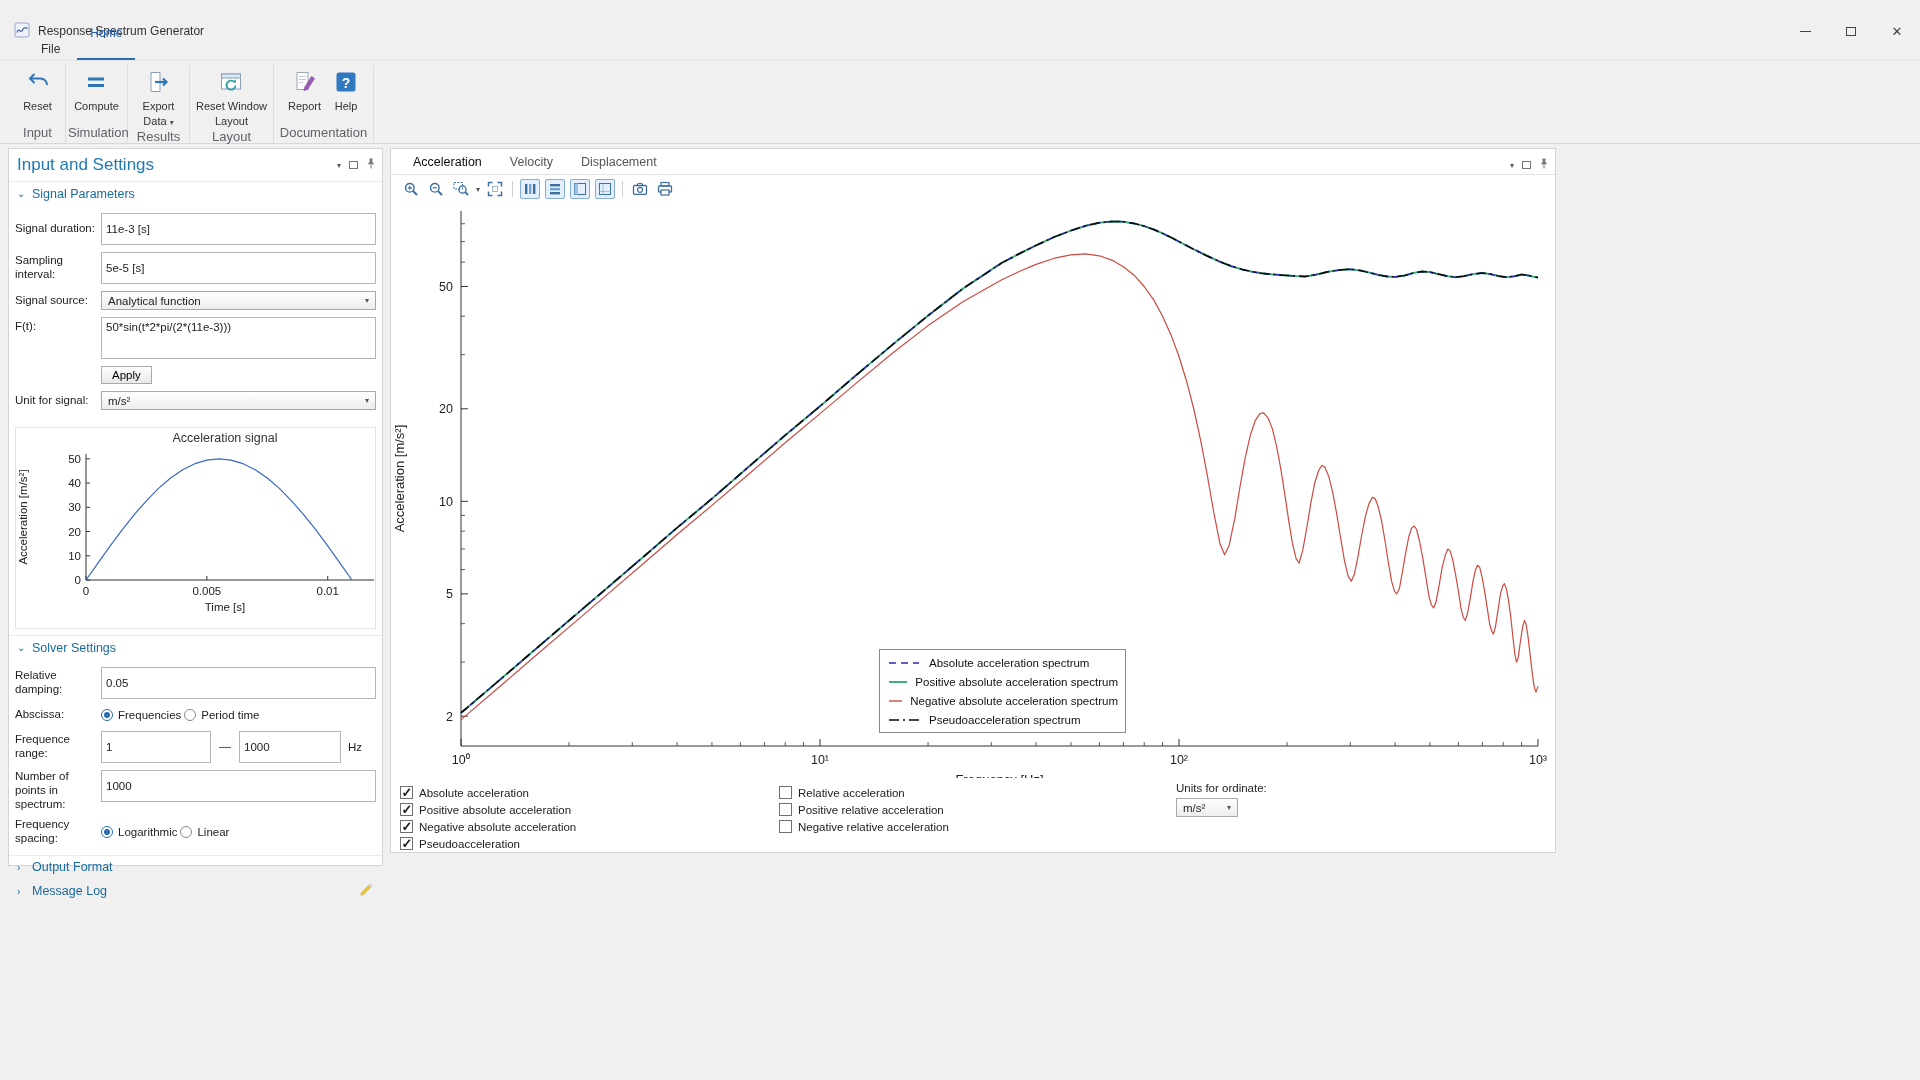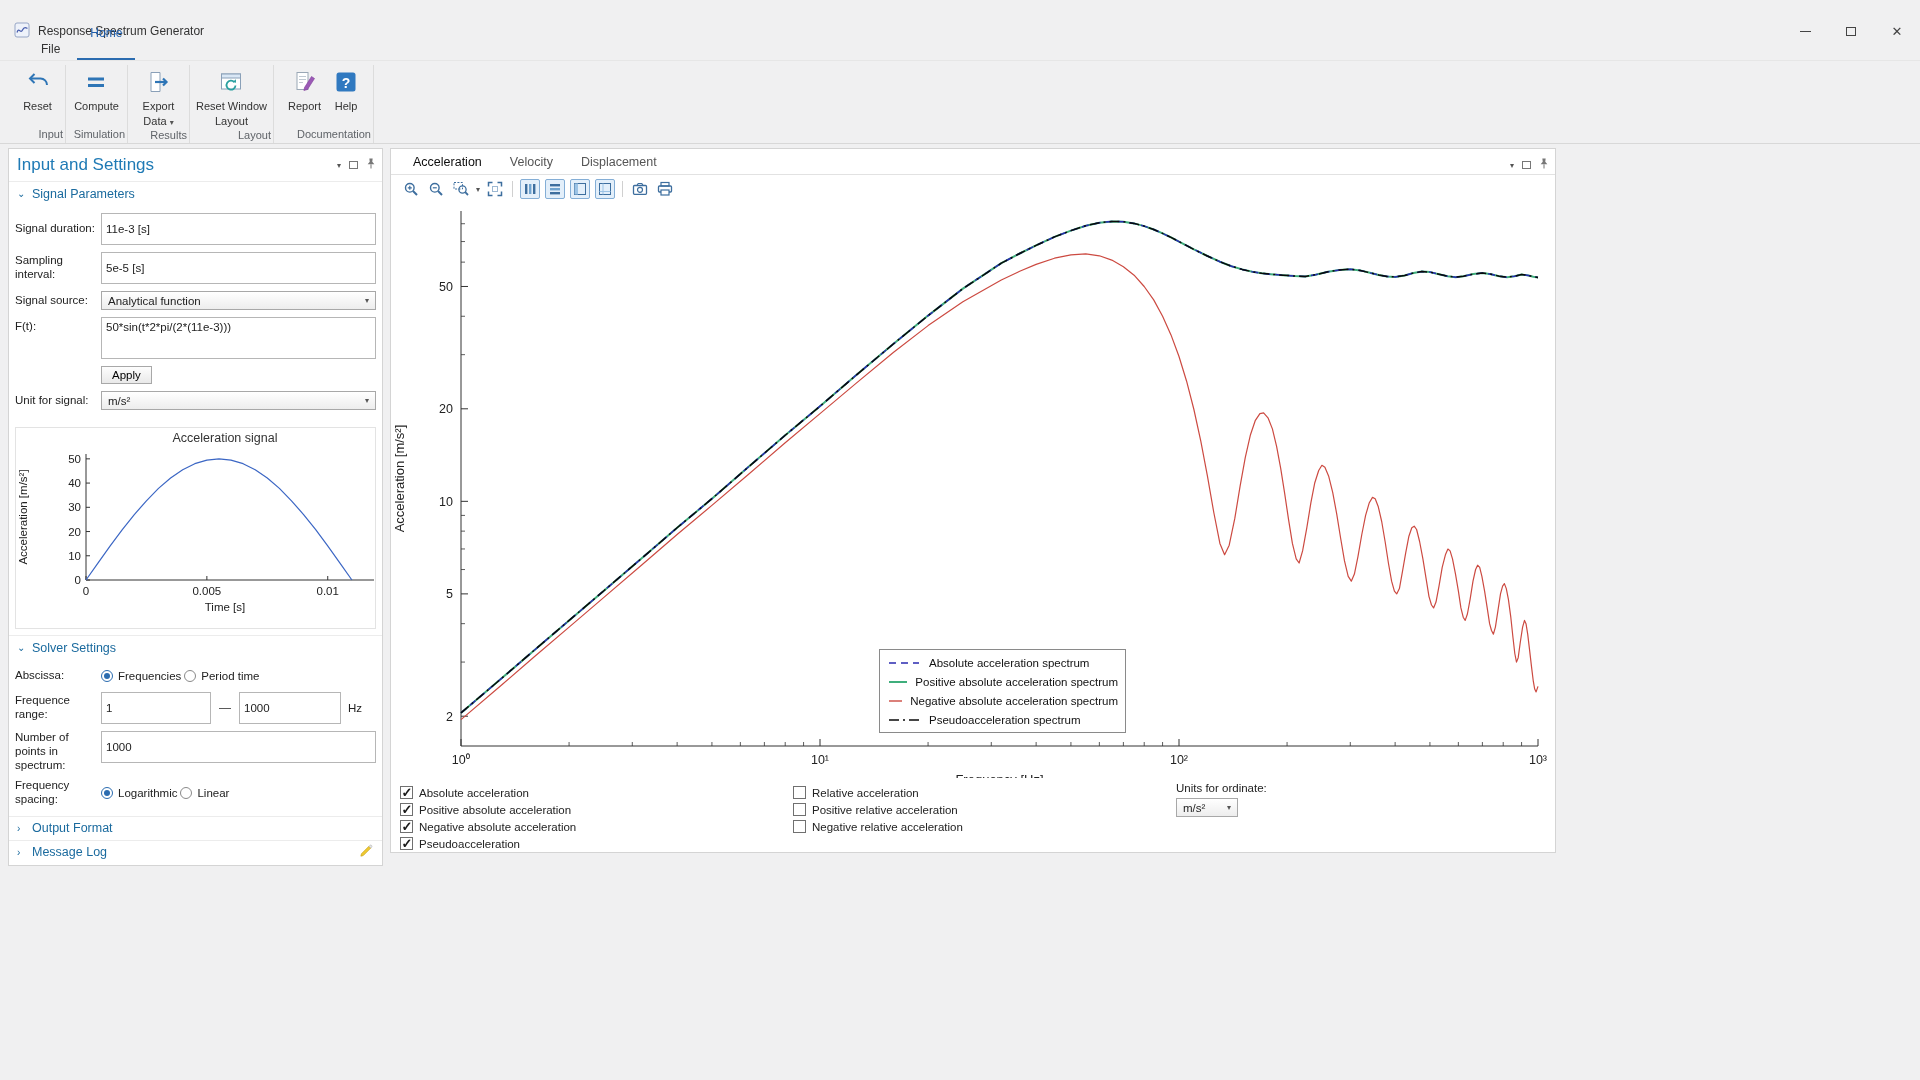--- a/index.html
+++ b/index.html
@@ -19,21 +19,21 @@
   .menubar { position:absolute; left:0; top:38px; width:1920px; height:23px; display:flex; align-items:flex-end; padding-left:28px; gap:4px; border-bottom:1px solid #e6e6e6; }
   .menu-item { padding:3px 13px 4px; font-size:12px; color:#333; }
   .menu-item.active { color:#1f5fae; border-bottom:2px solid #2b6cb0; padding-bottom:18px; }
 
   
   .ribbon { position:absolute; left:0; top:61px; width:1920px; height:83px; display:flex; padding:4px 0 0 10px; border-bottom:1px solid #d8d8d8; }
   .rgroup { display:flex; flex-direction:column; justify-content:space-between; border-right:1px solid #dcdcdc; padding:2px 2px 3px; }
   .rbuttons { display:flex; justify-content:center; gap:4px; }
   .rbtn { display:flex; flex-direction:column; align-items:center; padding:2px 4px; border-radius:2px; }
   .rbtn .rlabel { font-size:11px; color:#333; text-align:center; line-height:1.15; margin-top:2px; }
-  .rgroup-label { font-size:11px; color:#5f6368; text-align:right; }
+  .rgroup-label { font-size:13px; color:#5f6368; text-align:center; }
   .caret { font-size:8px; color:#555; }
 
   
   .panel { position:absolute; background:#fff; border:1px solid #d4d4d4; }
   .left-panel { left:8px; top:148px; width:375px; height:718px; }
   .main-panel { left:390px; top:148px; width:1166px; height:705px; }
   .panel-icons { position:absolute; right:6px; top:8px; display:flex; align-items:center; gap:8px; color:#777; }
   .float-box { width:9px; height:8px; border:1px solid #777; display:inline-block; }
 
   
@@ -67,21 +67,21 @@
   .tbtn { width:20px; height:20px; display:flex; align-items:center; justify-content:center; border-radius:2px; }
   .tbtn.toggle { background:#e3effa; border:1px solid #84aed6; }
   .tsep { width:1px; height:16px; background:#d0d0d0; margin:0 2px; }
   .chart-wrap { position:relative; width:1166px; height:575px; }
   #spectrum-svg { position:absolute; left:0; top:0; }
   .legend { position:absolute; left:488px; top:446px; width:247px; background:#fff; border:1px solid #8a8a8a; padding:3px 7px; }
   .legend-row { display:flex; align-items:center; gap:8px; height:19px; }
   .legend-label { font-size:11.5px; color:#111; white-space:nowrap; }
   .mp-bottom { position:relative; height:76px; }
   .cb-col1 { position:absolute; left:9px; top:6px; }
-  .cb-col2 { position:absolute; left:402px; top:6px; }
+  .cb-col2 { position:absolute; left:388px; top:6px; }
   .units { position:absolute; left:785px; top:4px; width:120px; }
   .cb-row { display:flex; align-items:center; gap:6px; height:17px; }
   .checkbox { width:13px; height:13px; border:1px solid #707070; background:#fff; position:relative; flex-shrink:0; }
   .checkbox.checked::after { content:"✓"; position:absolute; left:0.5px; top:-2.5px; font-size:13px; font-weight:bold; color:#1a1a1a; }
   .cb-label { font-size:11.5px; }
   .units-label { font-size:11.5px; margin-bottom:4px; }
   .units .select { width:62px; }
   .msg-spacer { flex:1; }
 </style>
 </head>
@@ -269,20 +269,24 @@
         <text x="11" y="89" text-anchor="middle" font-size="11.5" fill="#222" transform="rotate(-90 11 89)">Acceleration [m/s²]</text>
         <polyline points="70.0,152.0 82.1,134.8 94.2,117.8 106.3,101.6 118.3,86.6 130.4,72.8 142.5,60.4 154.6,50.0 166.7,41.8 178.8,35.7 190.9,32.1 203.0,30.8 215.0,32.1 227.1,35.7 239.2,41.8 251.3,50.0 263.4,60.4 275.5,72.8 287.6,86.6 299.7,101.6 311.7,117.8 323.8,134.8 335.9,152.0" fill="none" stroke="#3b66c4" stroke-width="1.2" stroke-linejoin="round"></polyline>
       </svg>
   </div>
 
   <div class="section-header">
     <span class="chev">⌄</span>
     <span>Solver Settings</span>
   </div>
   <div class="form">
+    <div class="frow">
+      <span class="flabel">Relative damping:</span>
+      <span class="fctrl"><input class="tinput" value="0.05" style=""></span>
+    </div>
     <div class="frow">
       <span class="flabel">Abscissa:</span>
       <span class="fctrl optgroup">
         <span class="opt">
             <span class="radio checked"></span>
             <span>Frequencies</span>
           </span>
         <span class="opt">
             <span class="radio"></span>
             <span>Period time</span>

